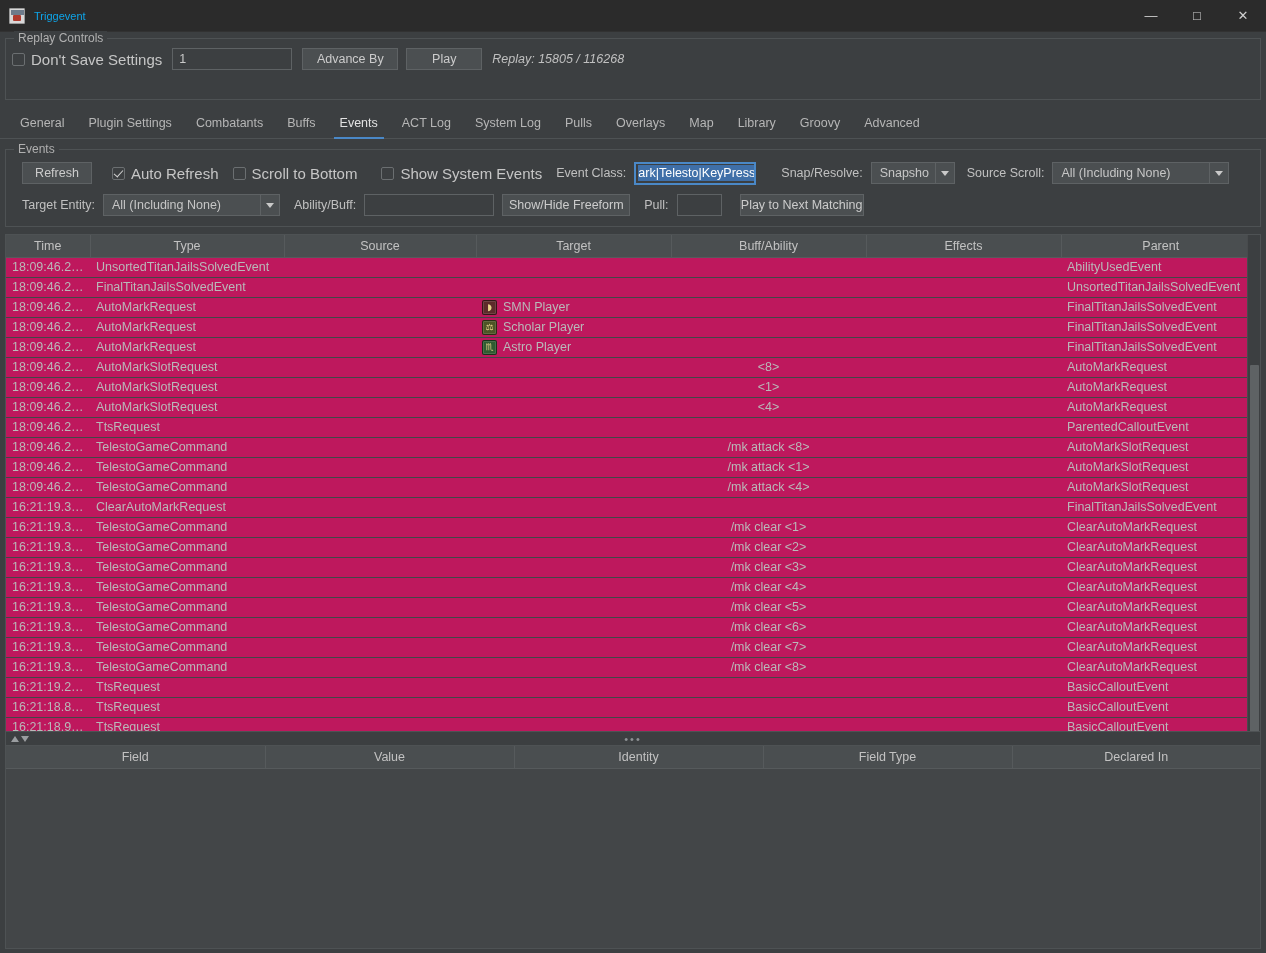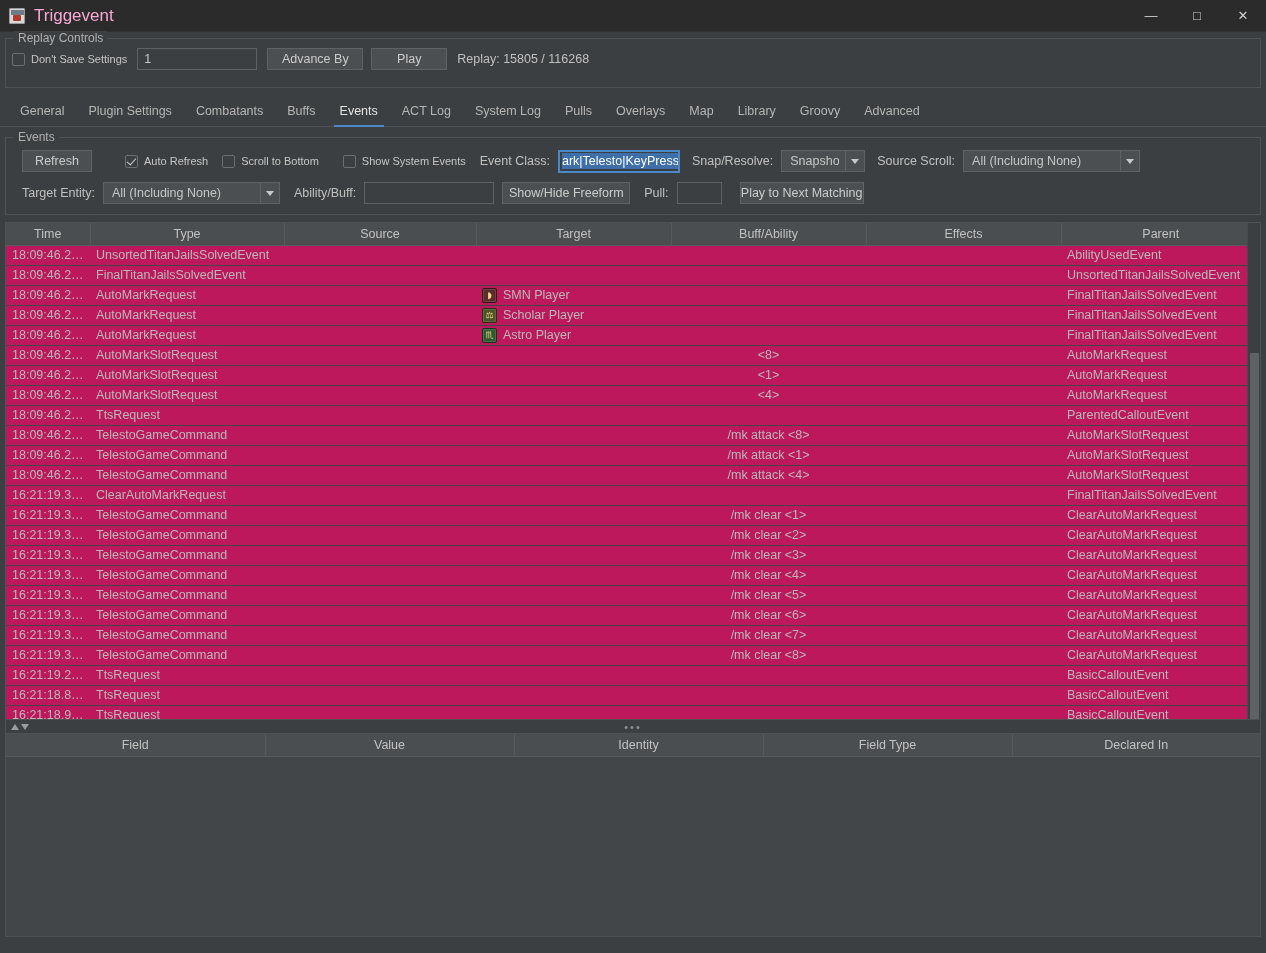--- a/index.html
+++ b/index.html
@@ -25,21 +25,21 @@
     overflow: hidden;
   }
   .title-icon::before {
     content: ""; position: absolute; left: 3px; top: 6px;
     width: 8px; height: 6px; background: #b03a2e; border-radius: 1px;
   }
   .title-icon::after {
     content: ""; position: absolute; left: 1px; top: 1px;
     width: 13px; height: 5px; background: #6e7b8b;
   }
-  .title-text { font-size: 17px; color: #f9a8d4; }
+  .title-text { font-size: 11px; color: #0ea5e9; }
   .win-controls { margin-left: auto; display: flex; height: 32px; }
   .win-btn {
     width: 46px; height: 32px; display: flex; align-items: center; justify-content: center;
     color: #cfcfcf; font-size: 13px;
   }
 
   
   .group {
     position: relative;
     margin: 6px 5px 0 5px;
@@ -52,21 +52,21 @@
     font-size: 12px; color: #b0b0b0;
   }
 
   
   .replay-row {
     display: flex; align-items: center; justify-content: flex-end;
     gap: 0; height: 24px; padding-right: 0;
   }
   .chk {
     display: inline-flex; align-items: center; gap: 6px;
-    font-size: 11px; color: #c6c6c6; white-space: nowrap;
+    font-size: 15px; color: #c6c6c6; white-space: nowrap;
   }
   .chk .box {
     width: 13px; height: 13px; border: 1px solid #6b6f71;
     background: #3c3f41; border-radius: 2px; position: relative; flex: 0 0 auto;
   }
   .chk .box.checked::after {
     content: ""; position: absolute; left: 3px; top: 0px;
     width: 4px; height: 8px; border: solid #d2d2d2;
     border-width: 0 1.8px 1.8px 0; transform: rotate(42deg);
   }
@@ -203,31 +203,31 @@
 <div class="titlebar">
   <div class="title-icon"></div>
   <div class="title-text">Triggevent</div>
   <div class="win-controls">
     <div class="win-btn">—</div>
     <div class="win-btn">□</div>
     <div class="win-btn close">✕</div>
   </div>
 </div>
 
-<div class="group" style="height:50px;">
+<div class="group" style="height:62px;">
   <div class="group-title">Replay Controls</div>
   <div class="replay-row">
     <label class="chk" style="margin-right:10px;">
       <span class="box"></span>
       <span>Don't Save Settings</span>
     </label>
     <input class="txtfield" style="width: 120px; margin-right: 10px;" value="1">
     <button class="btn" style="width:96px;margin-right:8px;">Advance By</button>
     <button class="btn" style="width:76px;margin-right:10px;">Play</button>
-    <span class="lbl" style="margin-right:auto;">Replay: 15805 / 116268</span>
+    <span class="lbl" style="margin-right:auto;font-style:italic;">Replay: 15805 / 116268</span>
   </div>
 </div>
 
 <div class="tabbar" id="tabbar">
     <div class="tab">
       <span>General</span>
     </div>
     <div class="tab">
       <span>Plugin Settings</span>
     </div>
@@ -264,38 +264,38 @@
     <div class="tab">
       <span>Advanced</span>
     </div>
   </div>
 
 <div class="group" style="margin-top:10px;padding-top:10px;padding-bottom:8px;">
   <div class="group-title">Events</div>
 
   <div class="filter-row">
     <button class="btn" style="width:70px;margin-left:10px;">Refresh</button>
-    <label class="chk" style="margin-left:25px;">
+    <label class="chk" style="margin-left:12px;">
       <span class="box checked"></span>
       <span>Auto Refresh</span>
     </label>
     <label class="chk" style="margin-left:6px;">
       <span class="box"></span>
       <span>Scroll to Bottom</span>
     </label>
     <label class="chk" style="margin-left:16px;">
       <span class="box"></span>
       <span>Show System Events</span>
     </label>
     <span class="lbl" style="margin-left:6px;">Event Class:</span>
     <span class="focusfield" style="width:122px;">
       <span class="sel">ark|Telesto|KeyPress/</span>
         <span class="caretbar"></span>
     </span>
-    <span class="lbl" style="margin-left:4px;">Snap/Resolve:</span>
+    <span class="lbl" style="margin-left:17px;">Snap/Resolve:</span>
     <span class="combo" style="width:84px;">
       <span class="combo-val">Snapshot</span>
       <span class="arrow-box">
           <i class="caret"></i>
         </span>
     </span>
     <span class="lbl" style="margin-left:4px;">Source Scroll:</span>
     <span class="combo" style="width:177px;">
       <span class="combo-val">All (Including None)</span>
       <span class="arrow-box">

